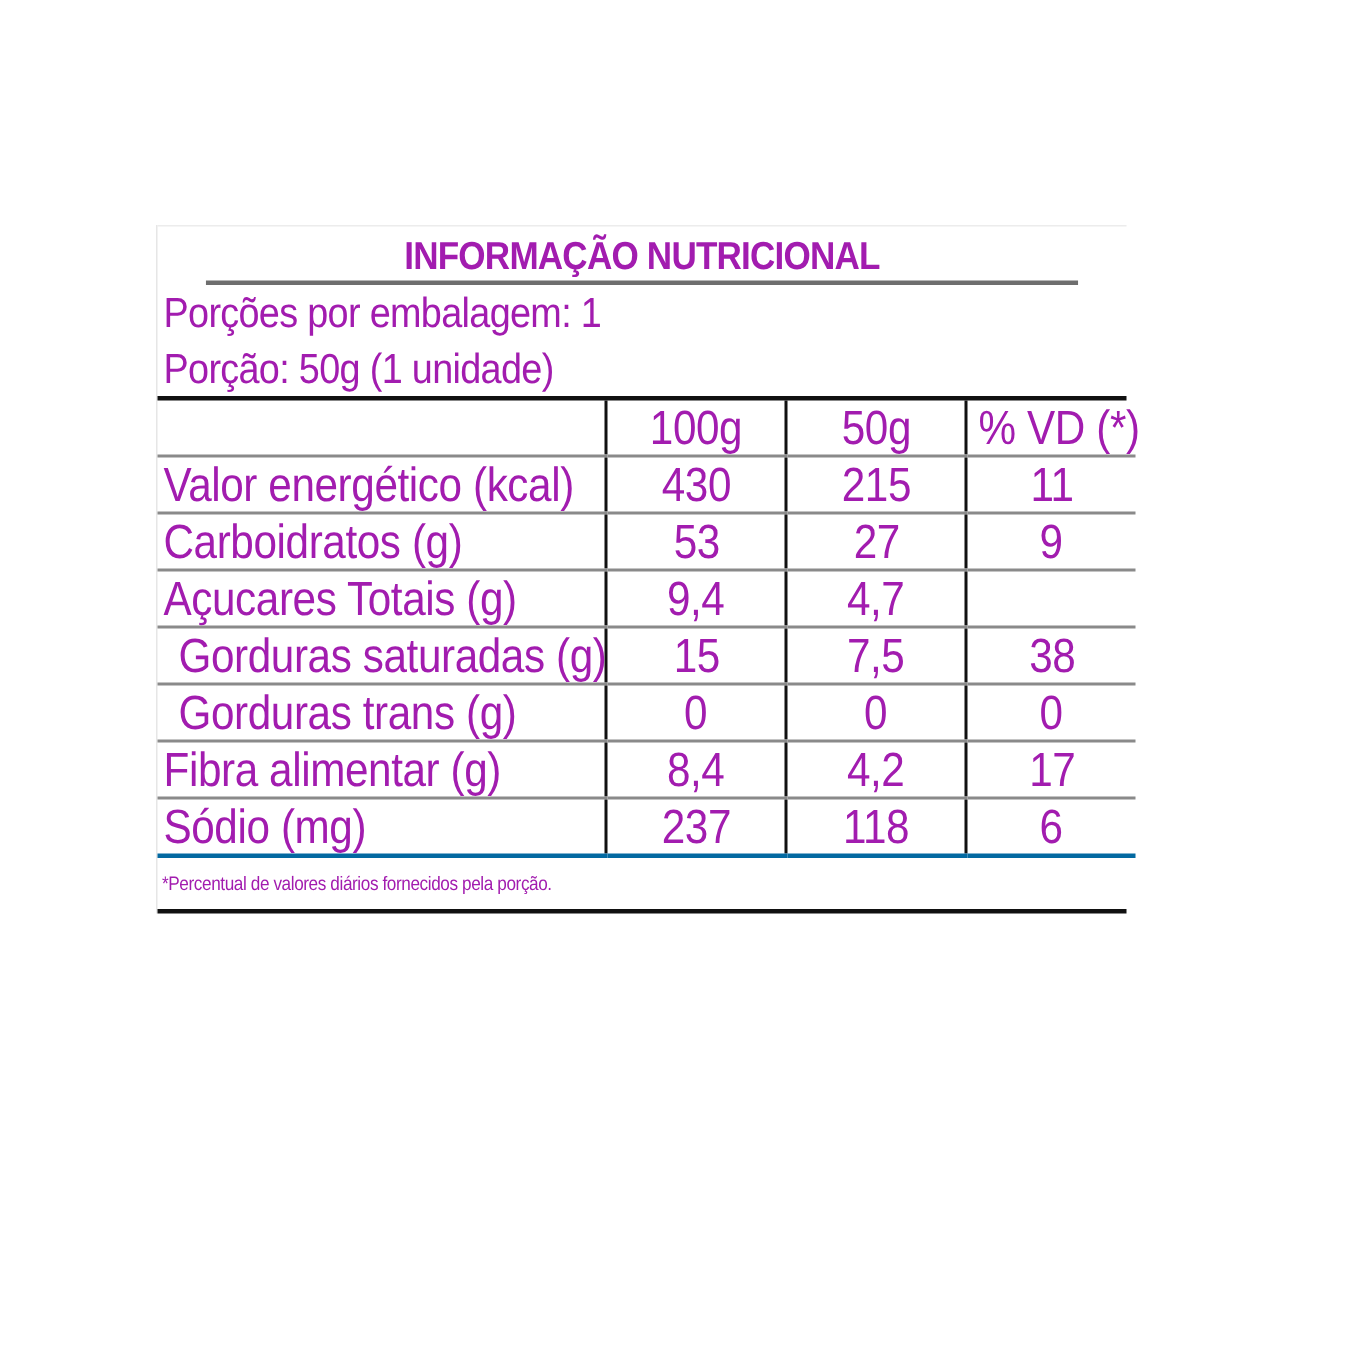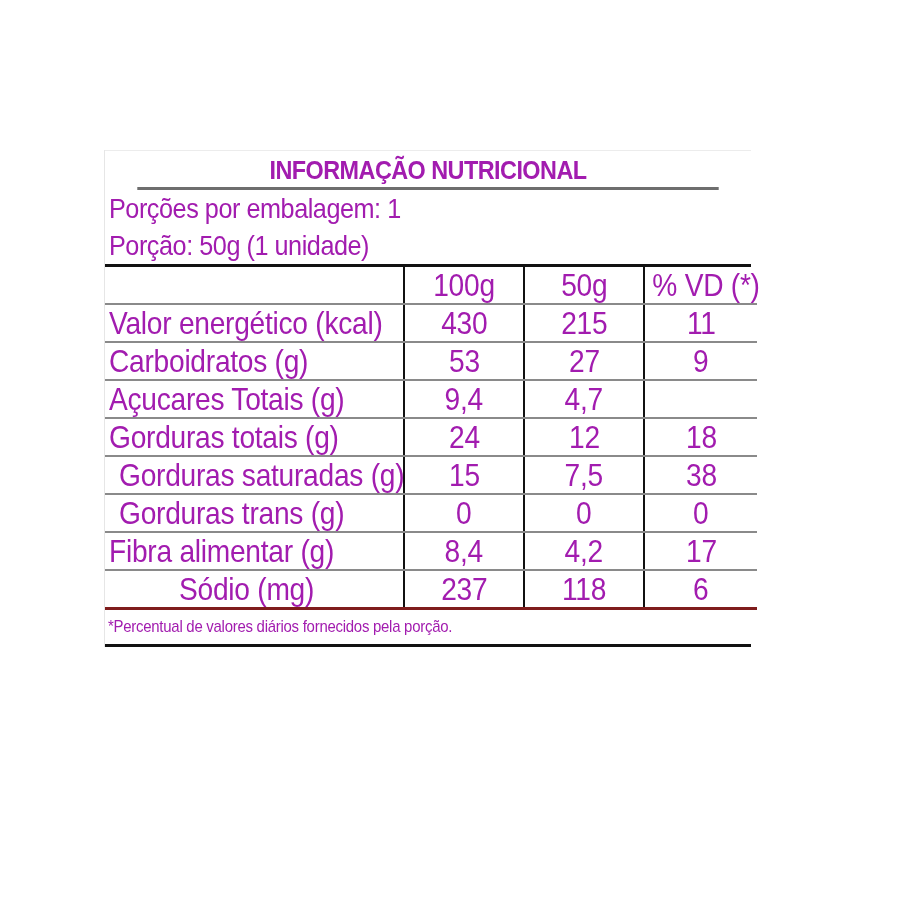--- a/index.html
+++ b/index.html
@@ -51,33 +51,33 @@
       line-height: 36px;
       border-bottom: 2px solid #8a8a8a;
       white-space: nowrap;
       overflow: visible;
     }
     td.col-name { width: 294px; padding-left: 4px; }
     td.num { text-align: center; border-left: 2px solid #111; }
     td.col-a { width: 118px; }
     td.col-b { width: 118px; margin-left: 12px; }
     td.col-c { width: 112px; }
-    tr.last td { border-bottom: 3px solid #7f1d1d; text-align: center; }
+    tr.last td { border-bottom: 3px solid #0369a1; }
     .txt {
       display: inline-block;
       transform: scaleX(0.88);
       letter-spacing: -0.3px;
     }
     td.col-name .txt { transform-origin: left center; }
     td.num .txt { transform-origin: center center; }
     td.indent { padding-left: 14px; }
     .footnote {
       height: 34px;
       line-height: 34px;
-      font-size: 17px;
+      font-size: 13px;
       padding-left: 3px;
       border-bottom: 3px solid #111;
       letter-spacing: -0.3px;
     }
     .footnote span {
       display: inline-block;
       transform: scaleX(0.88);
       transform-origin: left center;
       white-space: nowrap;
     }
@@ -111,26 +111,20 @@
           <td class="num col-b"><span class="txt">27</span></td>
           <td class="num col-c"><span class="txt">9</span></td>
         </tr>
         <tr>
           <td class="col-name"><span class="txt">Açucares Totais (g)</span></td>
           <td class="num col-a"><span class="txt">9,4</span></td>
           <td class="num col-b"><span class="txt">4,7</span></td>
           <td class="num col-c"><span class="txt"></span></td>
         </tr>
         <tr>
-          <td class="col-name"><span class="txt">Gorduras totais (g)</span></td>
-          <td class="num col-a"><span class="txt">24</span></td>
-          <td class="num col-b"><span class="txt">12</span></td>
-          <td class="num col-c"><span class="txt">18</span></td>
-        </tr>
-        <tr>
           <td class="col-name indent"><span class="txt">Gorduras saturadas (g)</span></td>
           <td class="num col-a"><span class="txt">15</span></td>
           <td class="num col-b"><span class="txt">7,5</span></td>
           <td class="num col-c"><span class="txt">38</span></td>
         </tr>
         <tr>
           <td class="col-name indent"><span class="txt">Gorduras trans (g)</span></td>
           <td class="num col-a"><span class="txt">0</span></td>
           <td class="num col-b"><span class="txt">0</span></td>
           <td class="num col-c"><span class="txt">0</span></td>

